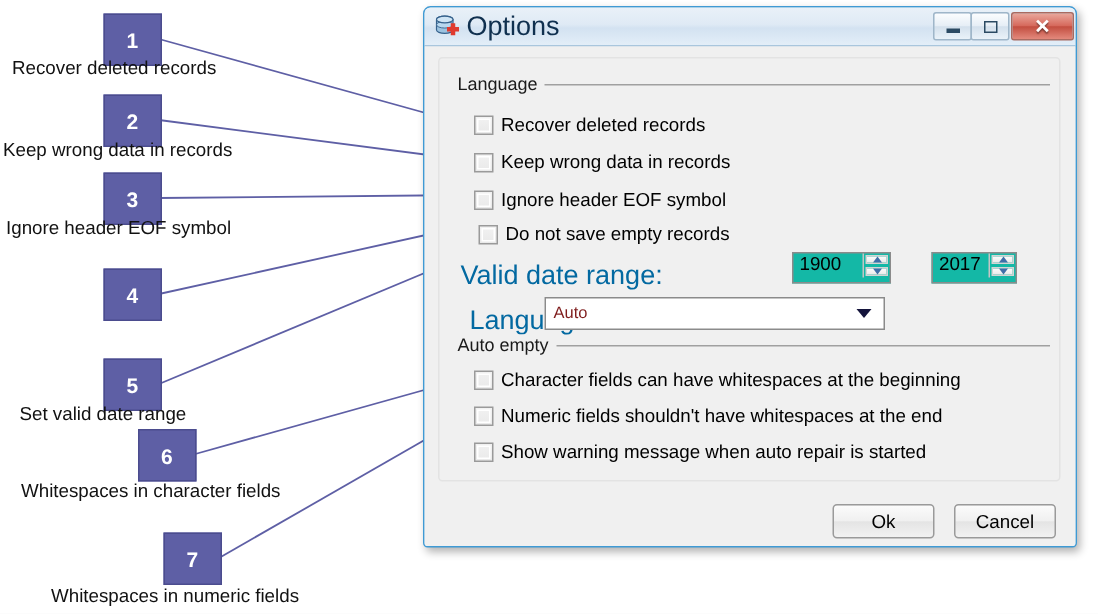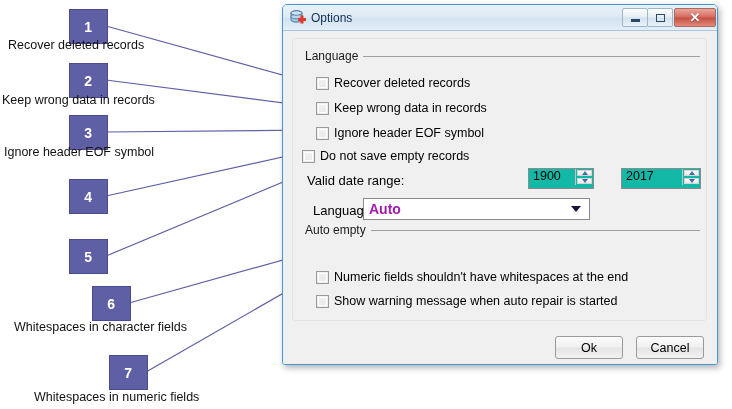--- a/index.html
+++ b/index.html
@@ -50,21 +50,21 @@
     height: 26px;
     background: linear-gradient(to bottom, #e9f1f8 0%, #dfeaf5 45%, #d3e2f1 55%, #e3eef8 100%);
     border-bottom: 1px solid #a9c6dd;
     display: flex;
     align-items: center;
     padding-left: 6px;
     box-sizing: border-box;
   }
   .win-icon { width: 18px; height: 18px; position: relative; margin-right: 4px; flex: 0 0 auto; }
   .title-text {
-    font-size: 12px;
+    font-size: 18px;
     color: #10304f;
     flex: 1 1 auto;
   }
   .win-buttons { display: flex; align-items: center; height: 100%; margin-right: 1px; }
   .win-btn {
     width: 26px; height: 19px;
     border: 1px solid #9fb6c9;
     border-radius: 2px;
     background: linear-gradient(to bottom, #fbfdfe 0%, #e6eef6 48%, #d3e0ec 52%, #eaf2f9 100%);
     margin-left: -1px;
@@ -124,22 +124,22 @@
   }
   .cb-label {
     font-size: 12.5px;
     color: #000000;
     margin-left: 5px;
     white-space: nowrap;
   }
 
   .field-label {
     position: absolute;
-    font-size: 13px;
-    color: #000000;
+    font-size: 18px;
+    color: #0369a1;
     white-space: nowrap;
   }
 
   .spinbox {
     position: absolute;
     height: 21px;
     border: 1px solid #8b8b8b;
     background: #14b8a6;
     box-sizing: border-box;
     display: flex;
@@ -171,21 +171,21 @@
 
   .combobox {
     position: absolute;
     height: 22px;
     border: 1px solid #8b8b8b;
     background: #ffffff;
     box-sizing: border-box;
     display: flex; align-items: center;
     padding-left: 5px; padding-right: 8px;
   }
-  .combo-value { flex: 1 1 auto; font-size: 14px; color: #a21caf; font-weight: bold; }
+  .combo-value { flex: 1 1 auto; font-size: 11px; color: #7f1d1d; }
   .combo-arrow { width:0;height:0;border-left:5px solid transparent;border-right:5px solid transparent;border-top:6px solid #14143c; flex:0 0 auto; }
 
   .dlg-btn {
     position: absolute;
     width: 68px; height: 23px;
     border: 1px solid #9a9a9a;
     border-radius: 3px;
     background: linear-gradient(to bottom, #fbfbfb 0%, #f0f0f0 48%, #e4e4e4 52%, #f2f2f2 100%);
     font-size: 12.5px;
     color: #000000;
@@ -223,20 +223,21 @@
     </div>
   <div class="callout-label" style="left:4px;   top:145px;">Ignore header EOF symbol</div>
 
   <div class="callout-badge" style="left:69px;  top:179px;">
       <span>4</span>
     </div>
 
   <div class="callout-badge" style="left:69px;  top:239px;">
       <span>5</span>
     </div>
+  <div class="callout-label" style="left:13px;  top:269px;">Set valid date range</div>
 
   <div class="callout-badge" style="left:92px;  top:286px;">
       <span>6</span>
     </div>
   <div class="callout-label" style="left:14px;  top:320px;">Whitespaces in character fields</div>
 
   <div class="callout-badge" style="left:109px; top:355px;">
       <span>7</span>
     </div>
   <div class="callout-label" style="left:34px;  top:390px;">Whitespaces in numeric fields</div>
@@ -280,60 +281,64 @@
         <span class="cb-label">Recover deleted records</span>
       </div>
       <div class="cb-row" style="left:33px; top:70px;">
         <span class="checkbox"></span>
         <span class="cb-label">Keep wrong data in records</span>
       </div>
       <div class="cb-row" style="left:33px; top:95px;">
         <span class="checkbox"></span>
         <span class="cb-label">Ignore header EOF symbol</span>
       </div>
-      <div class="cb-row" style="left:19px; top:118px;">
+      <div class="cb-row" style="left:36px; top:118px;">
         <span class="checkbox"></span>
         <span class="cb-label">Do not save empty records</span>
       </div>
 
       <div class="field-label" style="left:24px; top:142px;">Valid date range:</div>
 
       <div class="spinbox" style="left:245px; top:137px; width:66px;">
         <span class="spin-value">1900</span>
         <span class="spin-arrows">
           <span class="spin-up">
               <span class="tri-up"></span>
             </span>
           <span class="spin-dn">
               <span class="tri-dn"></span>
             </span>
         </span>
       </div>
 
-      <div class="spinbox" style="left:338px; top:137px; width:80px;">
+      <div class="spinbox" style="left:338px; top:137px; width:57px;">
         <span class="spin-value">2017</span>
         <span class="spin-arrows">
           <span class="spin-up">
               <span class="tri-up"></span>
             </span>
           <span class="spin-dn">
               <span class="tri-dn"></span>
             </span>
         </span>
       </div>
 
       <div class="field-label" style="left:30px; top:172px;">Language</div>
       <div class="combobox" style="left:80px; top:167px; width:227px;">
         <span class="combo-value">Auto</span>
         <span class="combo-arrow"></span>
       </div>
 
       <div class="group-label" style="left:22px; top:192px;">Auto empty</div>
       <div class="group-rule" style="left:87px; top:199px; width:330px;"></div>
 
+      <div class="cb-row" style="left:33px; top:215px;">
+        <span class="checkbox"></span>
+        <span class="cb-label">Character fields can have whitespaces at the beginning</span>
+      </div>
       <div class="cb-row" style="left:33px; top:263px;">
         <span class="checkbox"></span>
         <span class="cb-label">Show warning message when auto repair is started</span>
       </div>
       <div class="cb-row" style="left:33px; top:239px;">
         <span class="checkbox"></span>
         <span class="cb-label">Numeric fields shouldn't have whitespaces at the end</span>
       </div>
 
       <div class="dlg-btn" style="left:353px; top:305px;">Cancel</div>

